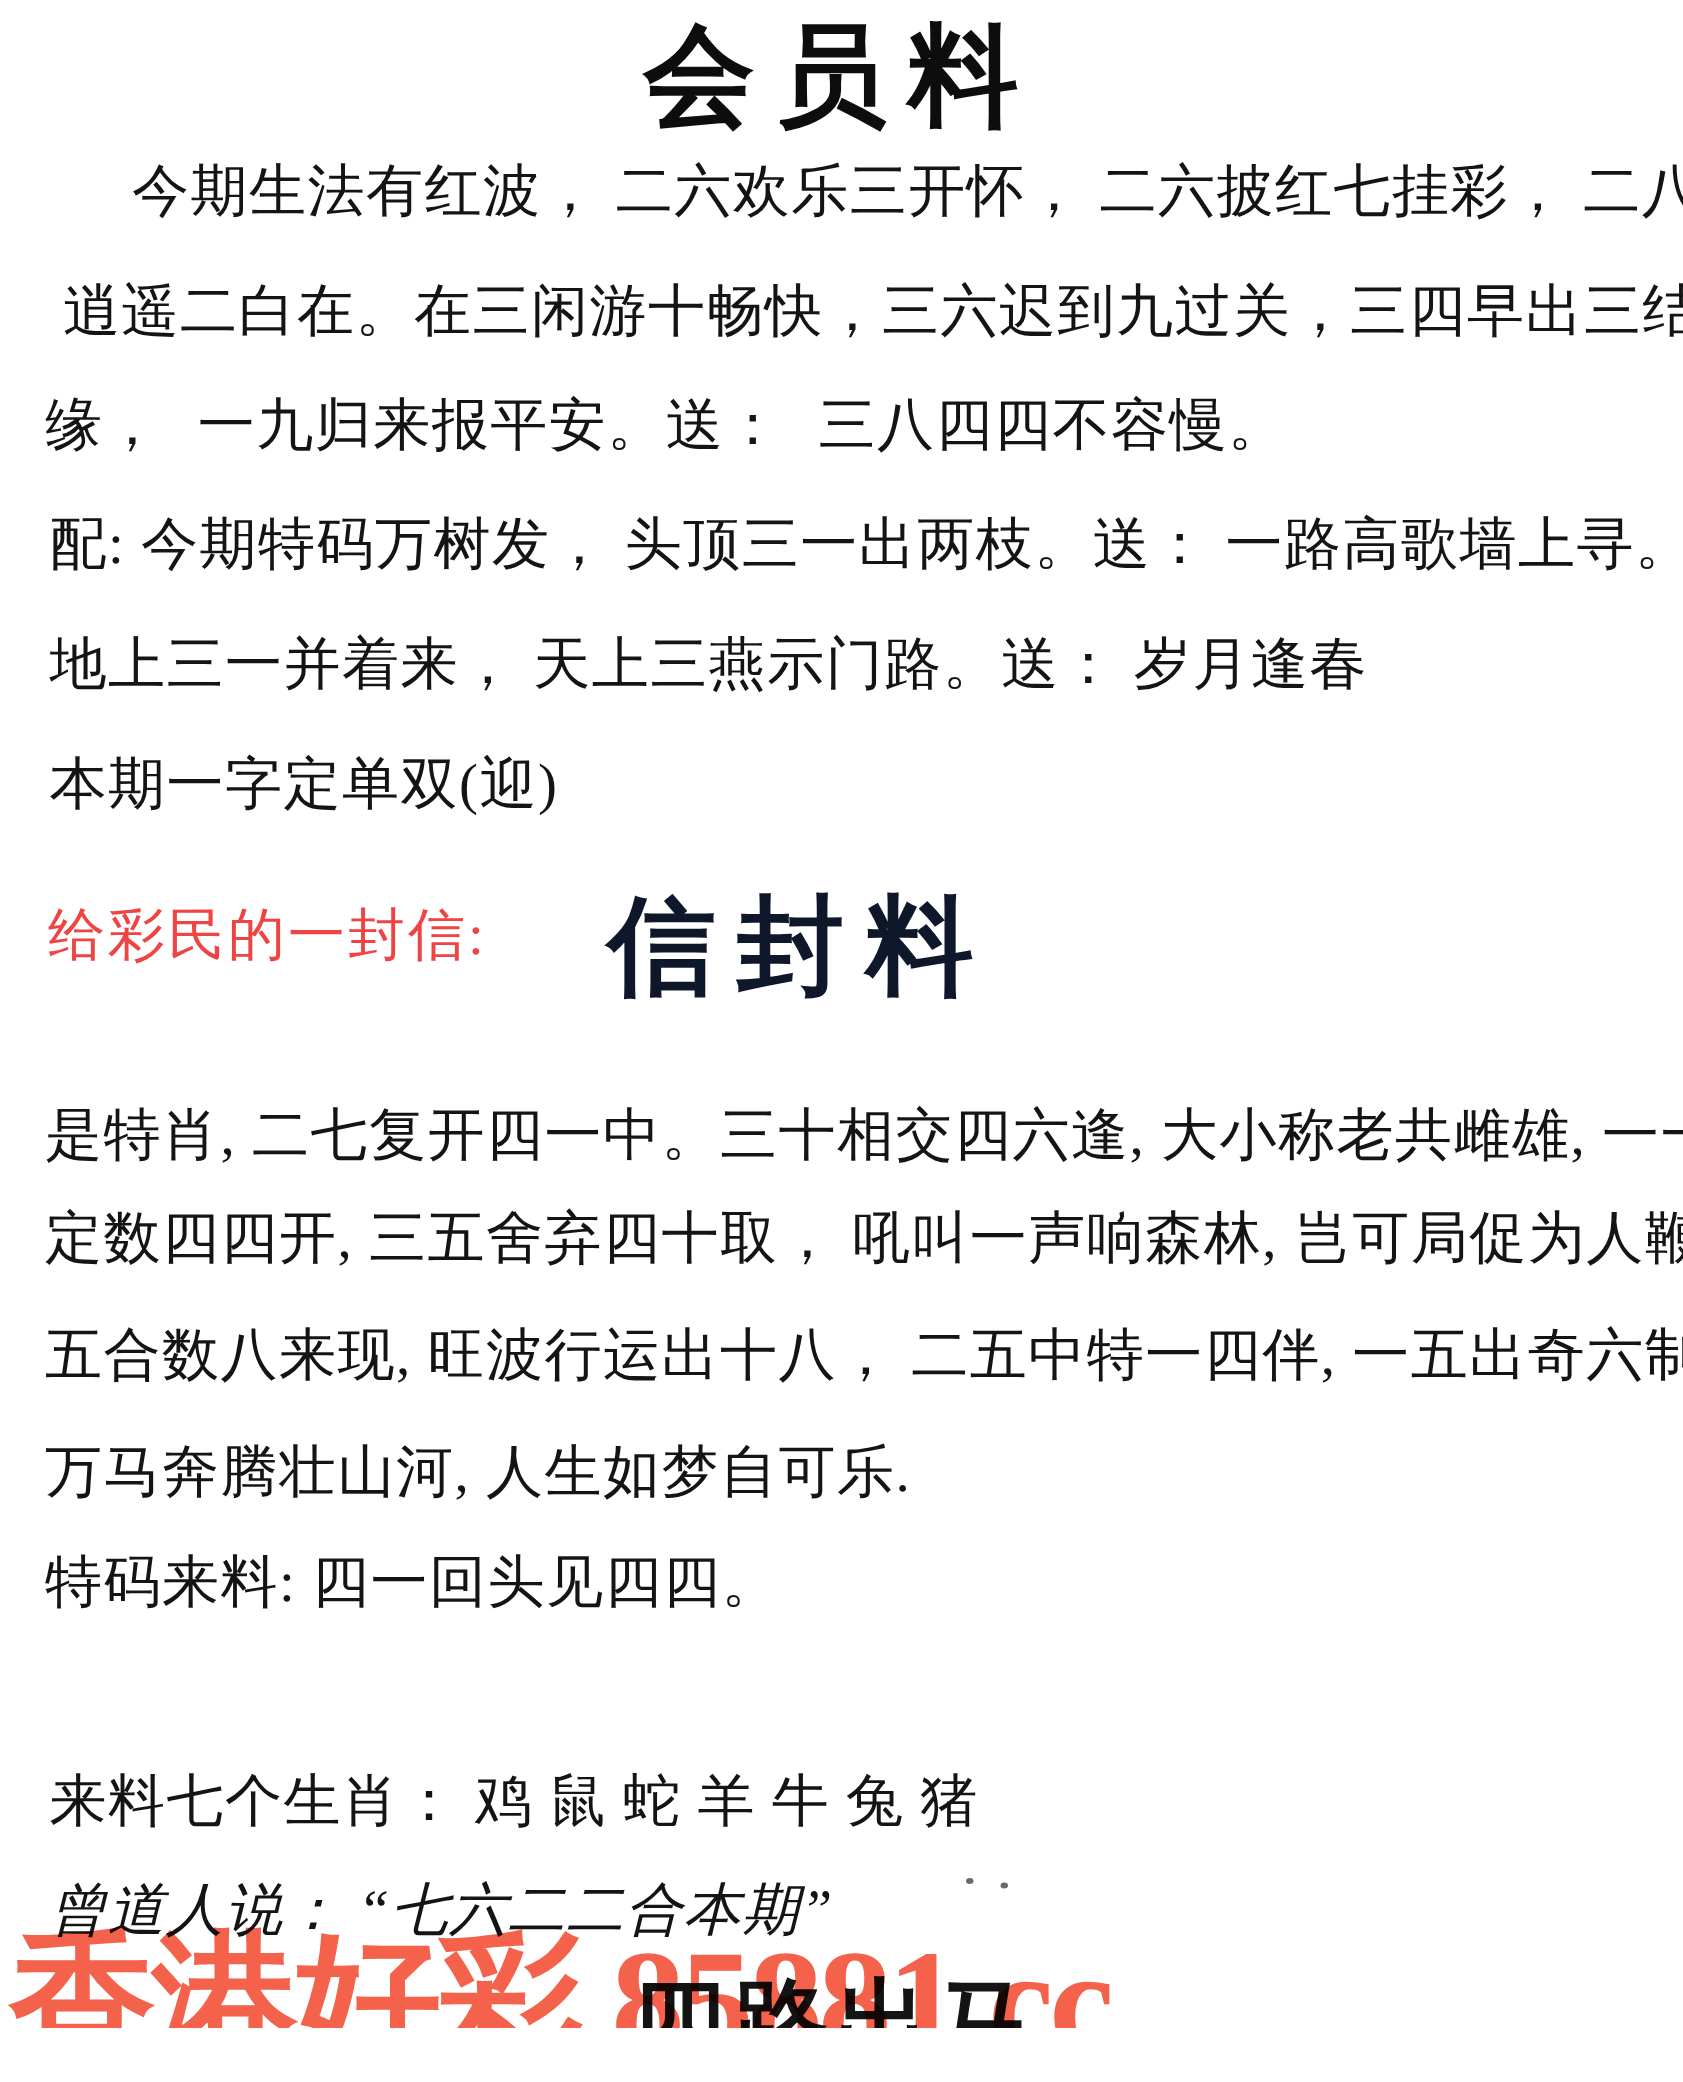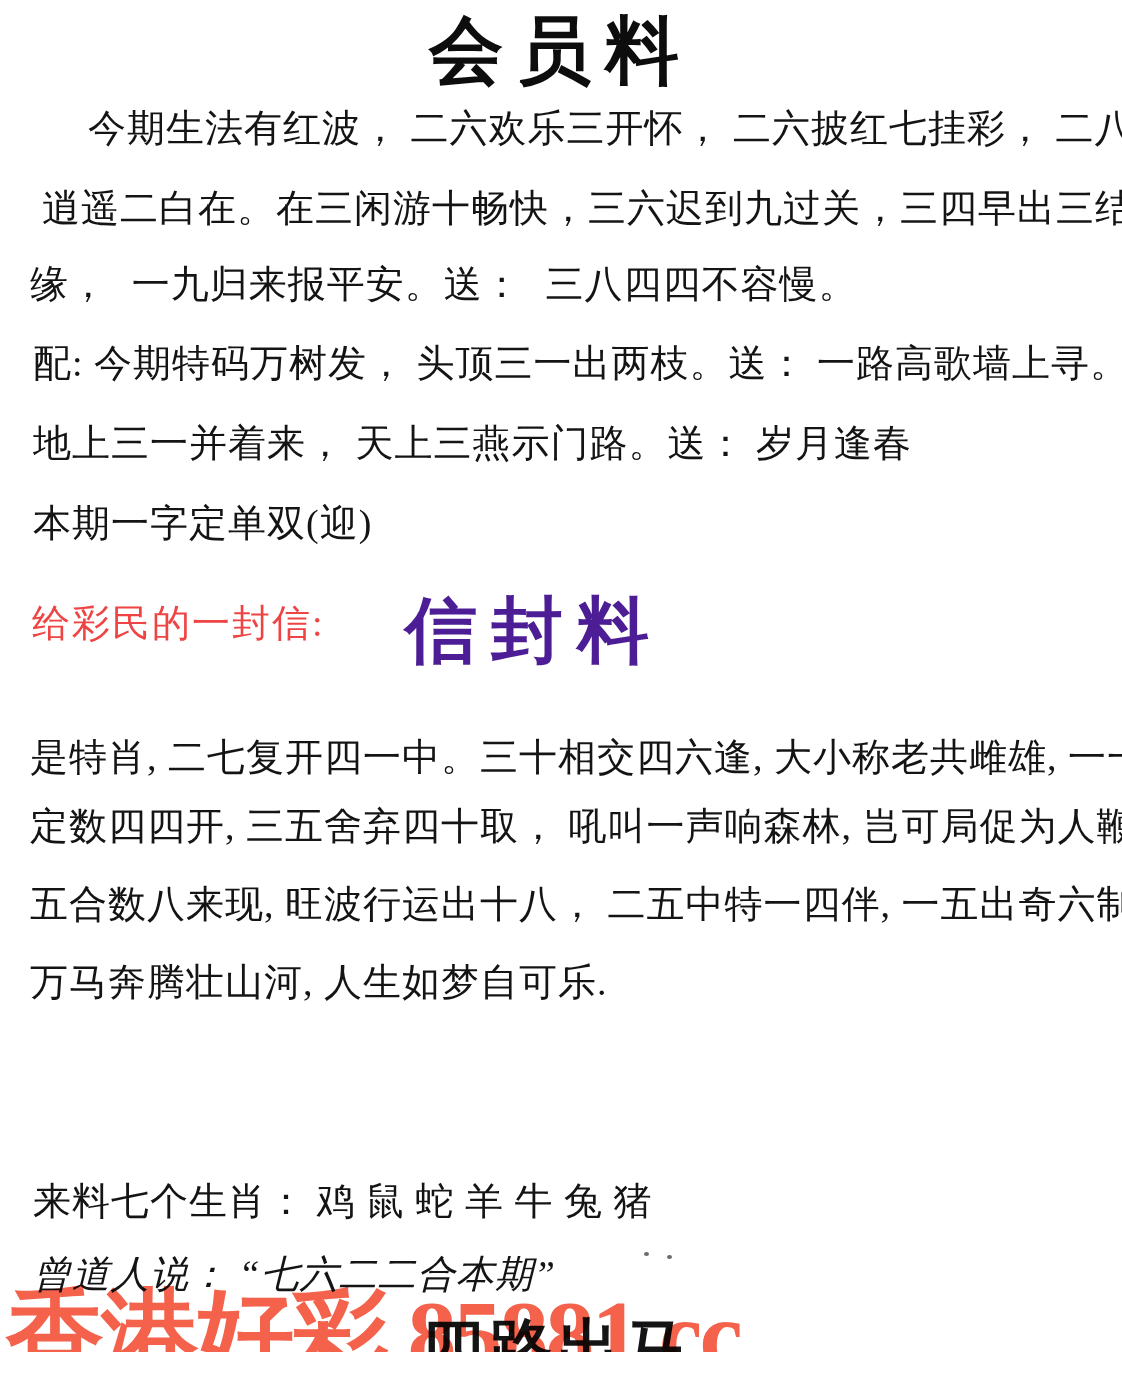--- a/index.html
+++ b/index.html
@@ -45,21 +45,21 @@
     color: #ef4444;
     white-space: nowrap;
   }
   .envelope-title {
     position: absolute;
     top: 583px;
     left: 405px;
     font-size: 72px;
     font-weight: 700;
     letter-spacing: 14px;
-    color: #4c1d95;
+    color: #0f172a;
     white-space: nowrap;
     font-family: Liberation Serif, serif;
   }
   .bottom-title {
     position: absolute;
     top: 1306px;
     left: 422px;
     font-size: 62px;
     font-weight: 600;
     letter-spacing: 6px;
@@ -105,20 +105,21 @@
   <div class="line" style="top:503px; left:33px;text-align:right;">本期一字定单双(迎)</div>
 
   <div class="letter-intro">给彩民的一封信:</div>
 
   <div class="envelope-title">信封料</div>
 
   <div class="line" style="top:737px; left:30px;">是特肖, 二七复开四一中。三十相交四六逢, 大小称老共雌雄, 一一</div>
   <div class="line" style="top:806px; left:30px;">定数四四开, 三五舍弃四十取， 吼叫一声响森林, 岂可局促为人鞭, 四</div>
   <div class="line" style="top:884px; left:30px;">五合数八来现, 旺波行运出十八， 二五中特一四伴, 一五出奇六制胜,</div>
   <div class="line" style="top:962px; left:30px;">万马奔腾壮山河, 人生如梦自可乐.</div>
+  <div class="line" style="top:1035px; left:30px;">特码来料: 四一回头见四四。</div>
   <div class="line" style="top:1181px; left:33px;">来料七个生肖： 鸡 鼠 蛇 羊 牛 兔 猪</div>
   <div class="line" style="top:1254px; left:33px;font-style:italic;">曾道人说： “七六二二合本期”</div>
 
   <span class="speck s1"></span>
   <span class="speck s2"></span>
 
   <div class="bottom-title">四路出马</div>
 
   <div class="watermark" style="color: rgb(244, 98, 76);">香港好彩 85881.cc</div>
 

